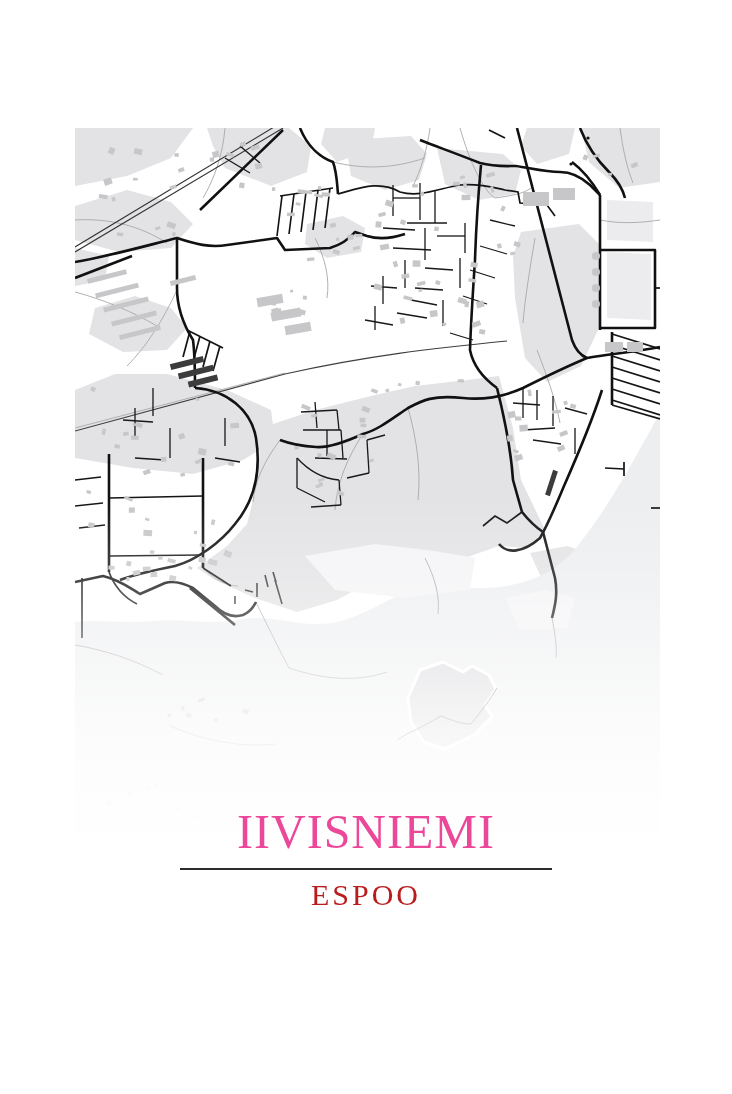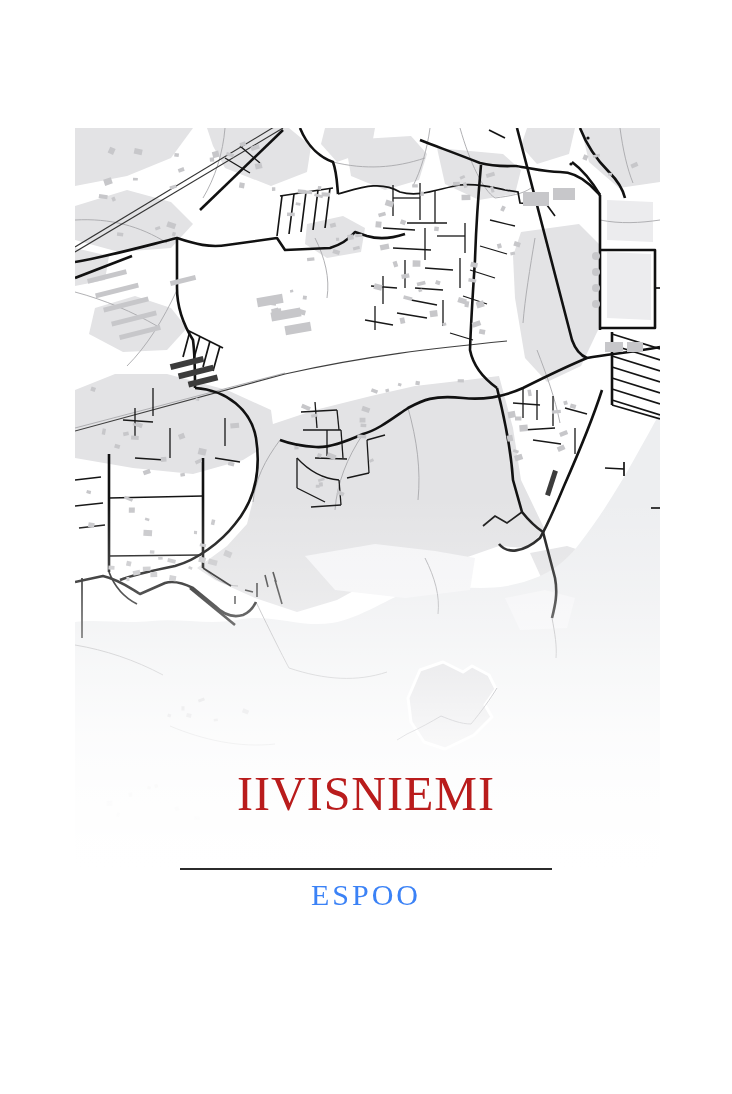--- a/index.html
+++ b/index.html
@@ -12,34 +12,34 @@
   }
   #map-plate{
     position:absolute;left:75px;top:128px;width:585px;height:740px;
   }
   #map-plate svg{display:block;width:585px;height:740px;}
   #title-block{
     position:absolute;left:0;top:0;width:732px;height:1094px;
     pointer-events:none;
   }
   .poster-title{
-    position:absolute;top:768px;left:0;width:732px;
+    position:absolute;top:806px;left:0;width:732px;
     text-align:center;
     font-size:48px;line-height:1.1;font-weight:400;
-    letter-spacing:1px;color:#b91c1c;
+    letter-spacing:1px;color:#ec4899;
   }
   .poster-divider{
     position:absolute;top:868px;left:180px;width:372px;height:2px;
     background:#2b2b2b;
   }
   .poster-subtitle{
     position:absolute;top:878px;left:0;width:732px;
     text-align:center;
     font-size:30px;line-height:1.1;font-weight:400;
-    letter-spacing:3px;color:#3b82f6;
+    letter-spacing:3px;color:#b91c1c;
   }
 </style>
 </head>
 <body>
 
 <div id="poster">
 
   <div id="map-plate">
     <svg id="map-svg" viewBox="0 0 585 740" aria-hidden="true">
         <rect x="0" y="0" width="585" height="740" fill="#ffffff"></rect>

